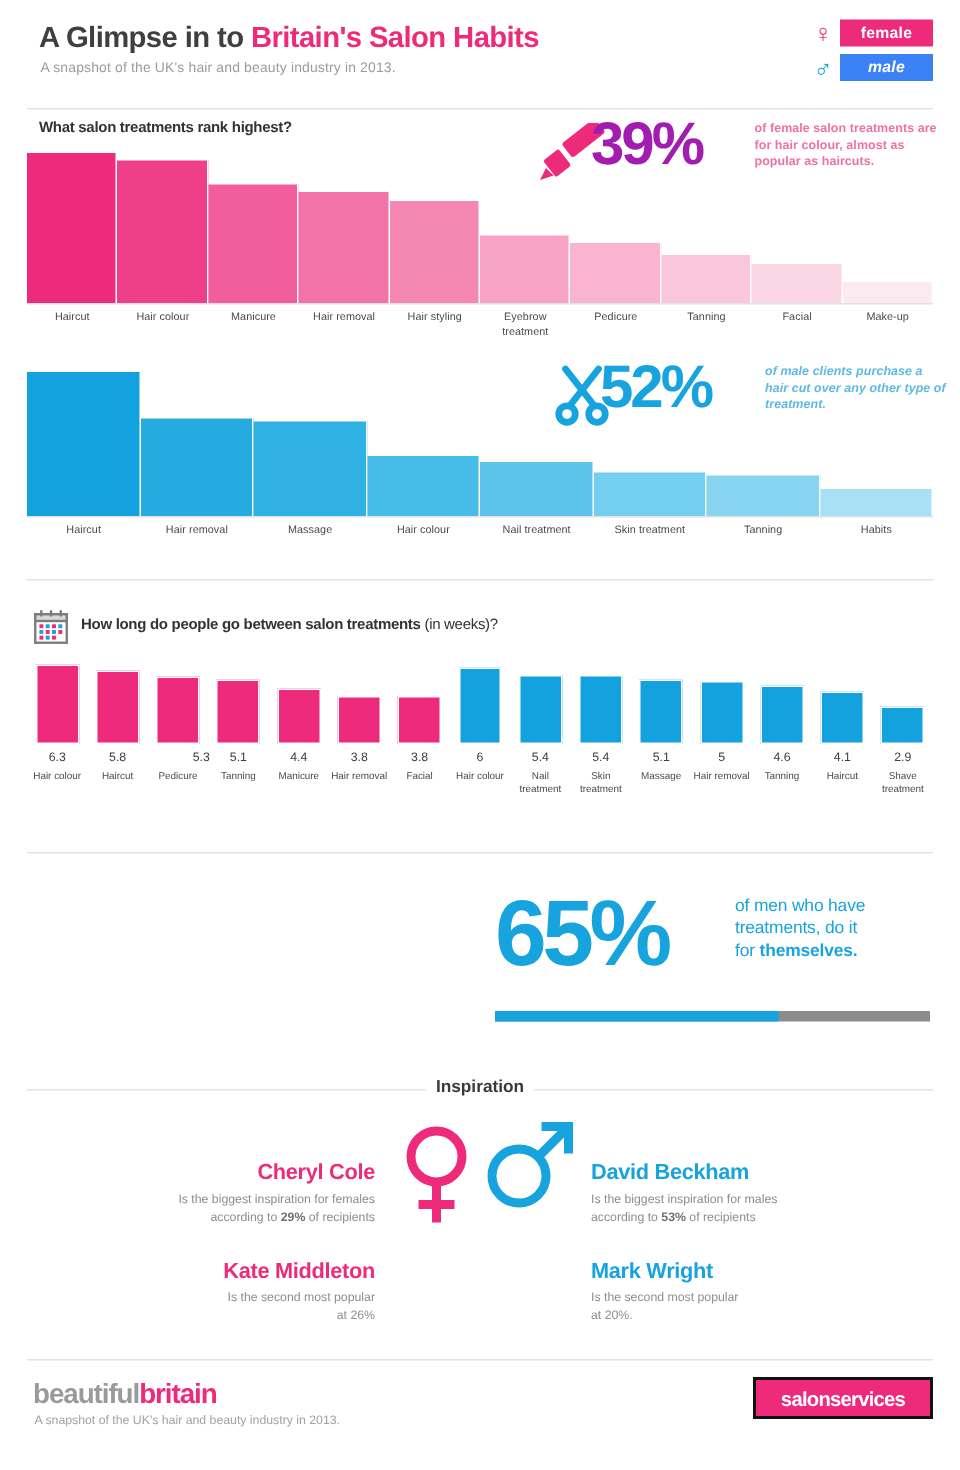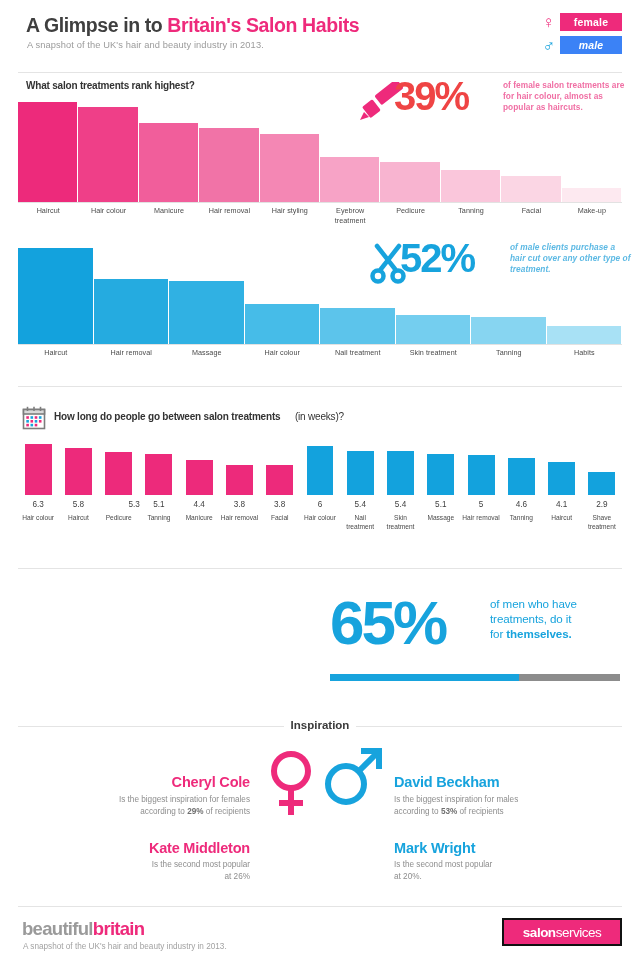--- a/index.html
+++ b/index.html
@@ -57,21 +57,21 @@
     position: absolute; font-size: 7.2px; color: #4a4a4a;
     text-align: center; line-height: 9.5px; letter-spacing: 0.05px;
   }
 
   
   .callout { position: absolute; }
   .callout-num {
     position: absolute; font-size: 40px; font-weight: bold; letter-spacing: -2px;
     line-height: 40px;
   }
-  .callout-num.pink { color: #ef4444; }
+  .callout-num.pink { color: #a21caf; }
   .callout-num.blue { color: #17A3DD; }
   .callout-text {
     position: absolute; font-size: 8.3px; line-height: 11.2px; font-weight: bold;
     letter-spacing: 0.05px;
   }
   .callout-text.pink { color: #F06FA4; }
   .callout-text.blue { color: #5CB9E4; font-style: italic; }
   .callout-icon { position: absolute; }
 
   
@@ -131,21 +131,21 @@
   }
   .foot-logo .accent { color: #EE2A7B; }
   .foot-sub { position: absolute; font-size: 8.2px; color: #a2a2a2; }
   .salon-badge {
     position: absolute; background: #EE2A7B; border: 2.5px solid #111;
     display: flex; align-items: center; justify-content: center;
   }
   .salon-badge span {
     color: #fff; font-size: 13.5px; font-weight: bold; letter-spacing: -0.5px;
   }
-  .salon-badge .lt { font-weight: normal; }
+  .salon-badge .lt { font-weight: bold; }
 </style>
 </head>
 <body>
 
 <div class="page">
 
   <div class="header">
     <div class="title">
       <span>A Glimpse in to </span><span class="accent">Britain's Salon Habits</span>
     </div>
@@ -258,21 +258,21 @@
     <rect x="16.9" y="10.2" width="2.6" height="2.6" fill="#17A3DD"></rect>
     <rect x="4.3" y="14" width="2.6" height="2.6" fill="#17A3DD"></rect>
     <rect x="8.5" y="14" width="2.6" height="2.6" fill="#EE2A7B"></rect>
     <rect x="12.7" y="14" width="2.6" height="2.6" fill="#17A3DD"></rect>
     <rect x="16.9" y="14" width="2.6" height="2.6" fill="#EE2A7B"></rect>
     <rect x="4.3" y="17.8" width="2.6" height="2.6" fill="#EE2A7B"></rect>
     <rect x="8.5" y="17.8" width="2.6" height="2.6" fill="#17A3DD"></rect>
     <rect x="12.7" y="17.8" width="2.6" height="2.6" fill="#EE2A7B"></rect>
   </svg>
   <div class="sec-title" style="left:54px; top:411px;">
-    <span>How long do people go between salon treatments </span><span style="font-weight:normal;margin-left:12px;">(in weeks)?</span>
+    <span>How long do people go between salon treatments </span><span style="font-weight:normal;">(in weeks)?</span>
   </div>
 
   <div class="weeks-wrap" id="weeks-chart" style="left:18px; top:438px; width:604px; height:110px;">
     <div id="weeks-bars" style="position:relative; height:58px;">
         <div class="week-bar" style="left: 5.63733px; width: 28.992px; height: 53.4545px; background: rgb(237, 42, 123);"></div>
         <div class="week-bar" style="left: 45.904px; width: 28.992px; height: 49.2121px; background: rgb(237, 42, 123);"></div>
         <div class="week-bar" style="left: 86.1707px; width: 28.992px; height: 44.9697px; background: rgb(237, 42, 123);"></div>
         <div class="week-bar" style="left: 126.437px; width: 28.992px; height: 43.2727px; background: rgb(237, 42, 123);"></div>
         <div class="week-bar" style="left: 166.704px; width: 28.992px; height: 37.3333px; background: rgb(237, 42, 123);"></div>
         <div class="week-bar" style="left: 206.971px; width: 28.992px; height: 32.2424px; background: rgb(237, 42, 123);"></div>

